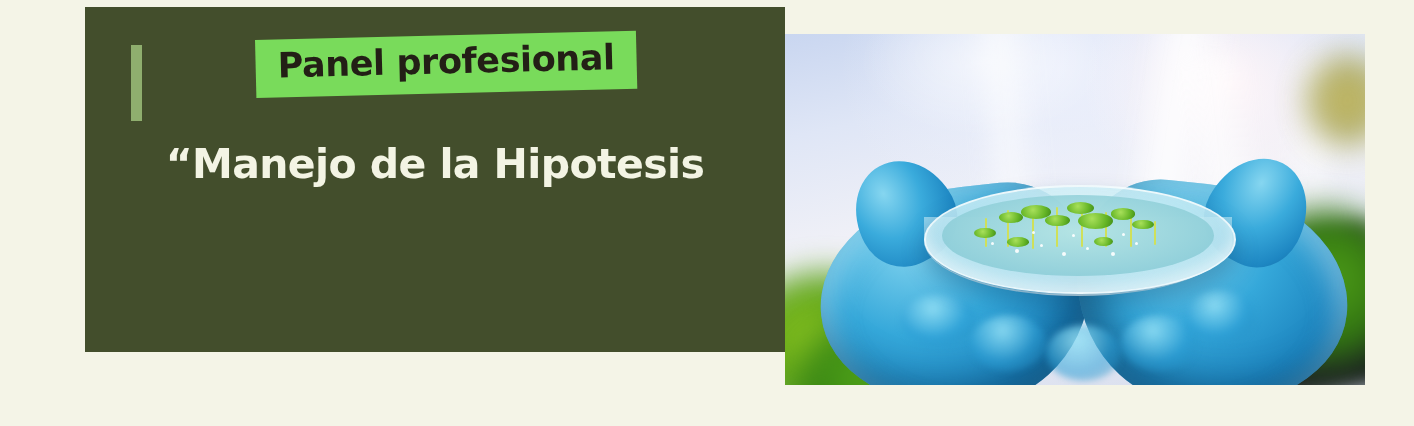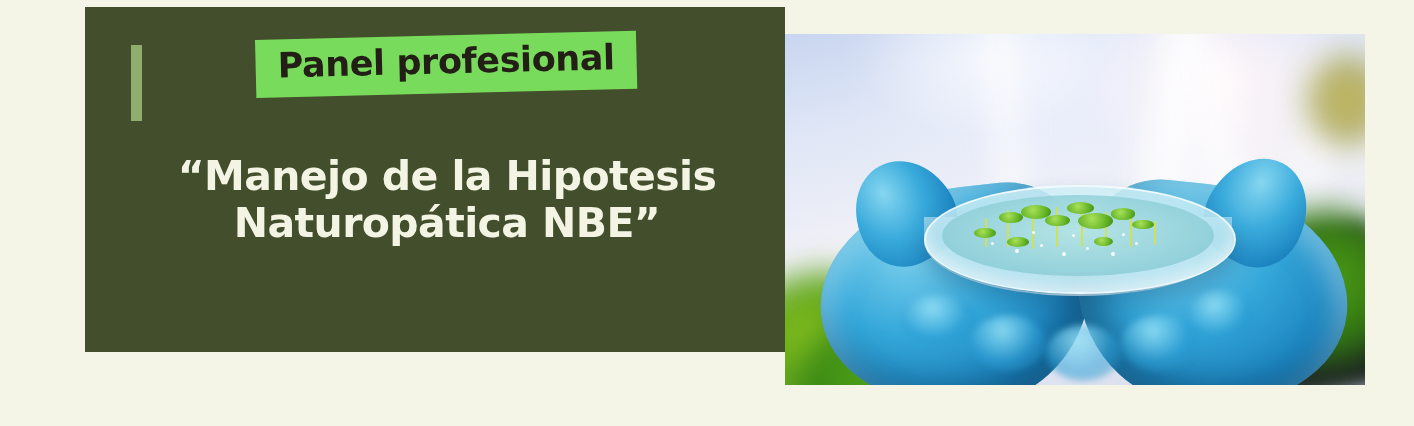--- a/index.html
+++ b/index.html
@@ -63,30 +63,29 @@
     letter-spacing: -0.4px;
     color: #231f16;
     line-height: 1.02;
     white-space: nowrap;
   }
 
   
   .headline {
     position: absolute;
     left: 0;
-    top: 146px;
+    top: 134px;
     width: 700px;
     text-align: center;
     color: #f3f4e4;
     font-family: "DejaVu Sans", "Liberation Sans", sans-serif;
     font-weight: bold;
     font-size: 41px;
     line-height: 47px;
     letter-spacing: -0.6px;
-    margin-left: 12px;
   }
   .headline .line {
     display: block;
     white-space: nowrap;
   }
 
   
   .photo {
     position: absolute;
     left: 785px;
@@ -260,21 +259,20 @@
     <div class="accent-bar"></div>
 
     <div class="eyebrow-wrap">
       <div class="eyebrow-box">
         <span class="eyebrow-text">Panel profesional</span>
       </div>
     </div>
 
     <div class="headline">
       <span class="line">“Manejo de la Hipotesis</span>
-      <span class="line">Naturopática NBE”</span>
     </div>
 
   </div>
 
   <div class="photo">
     <div class="photo-inner">
 
       <div class="bg-coat"></div>
       <div class="fold f1"></div>
       <div class="fold f2"></div>

